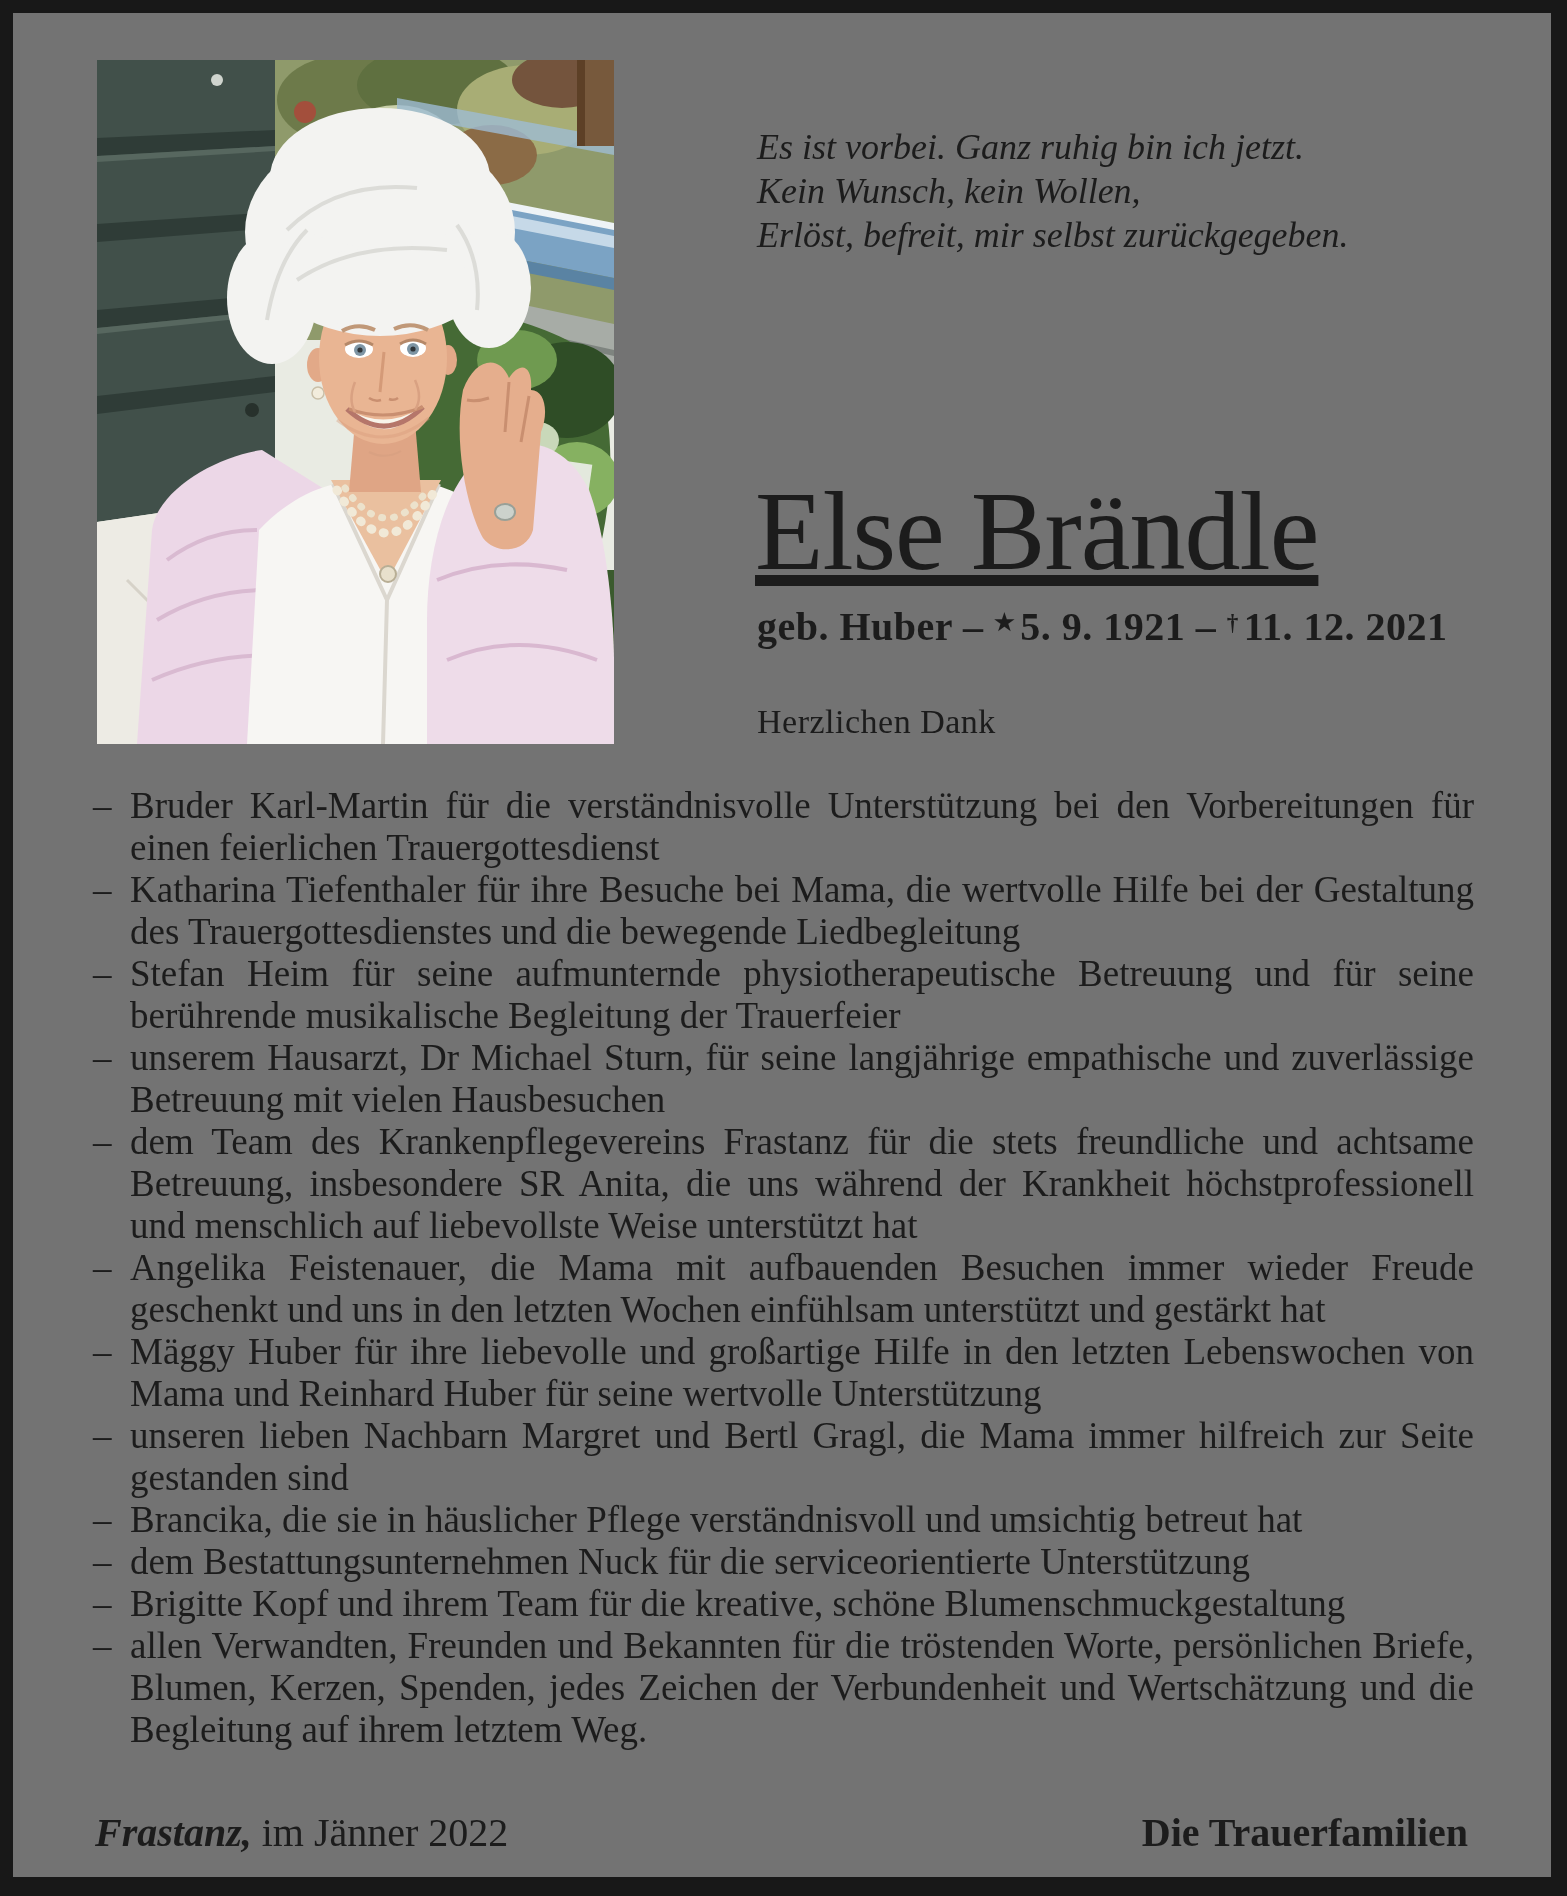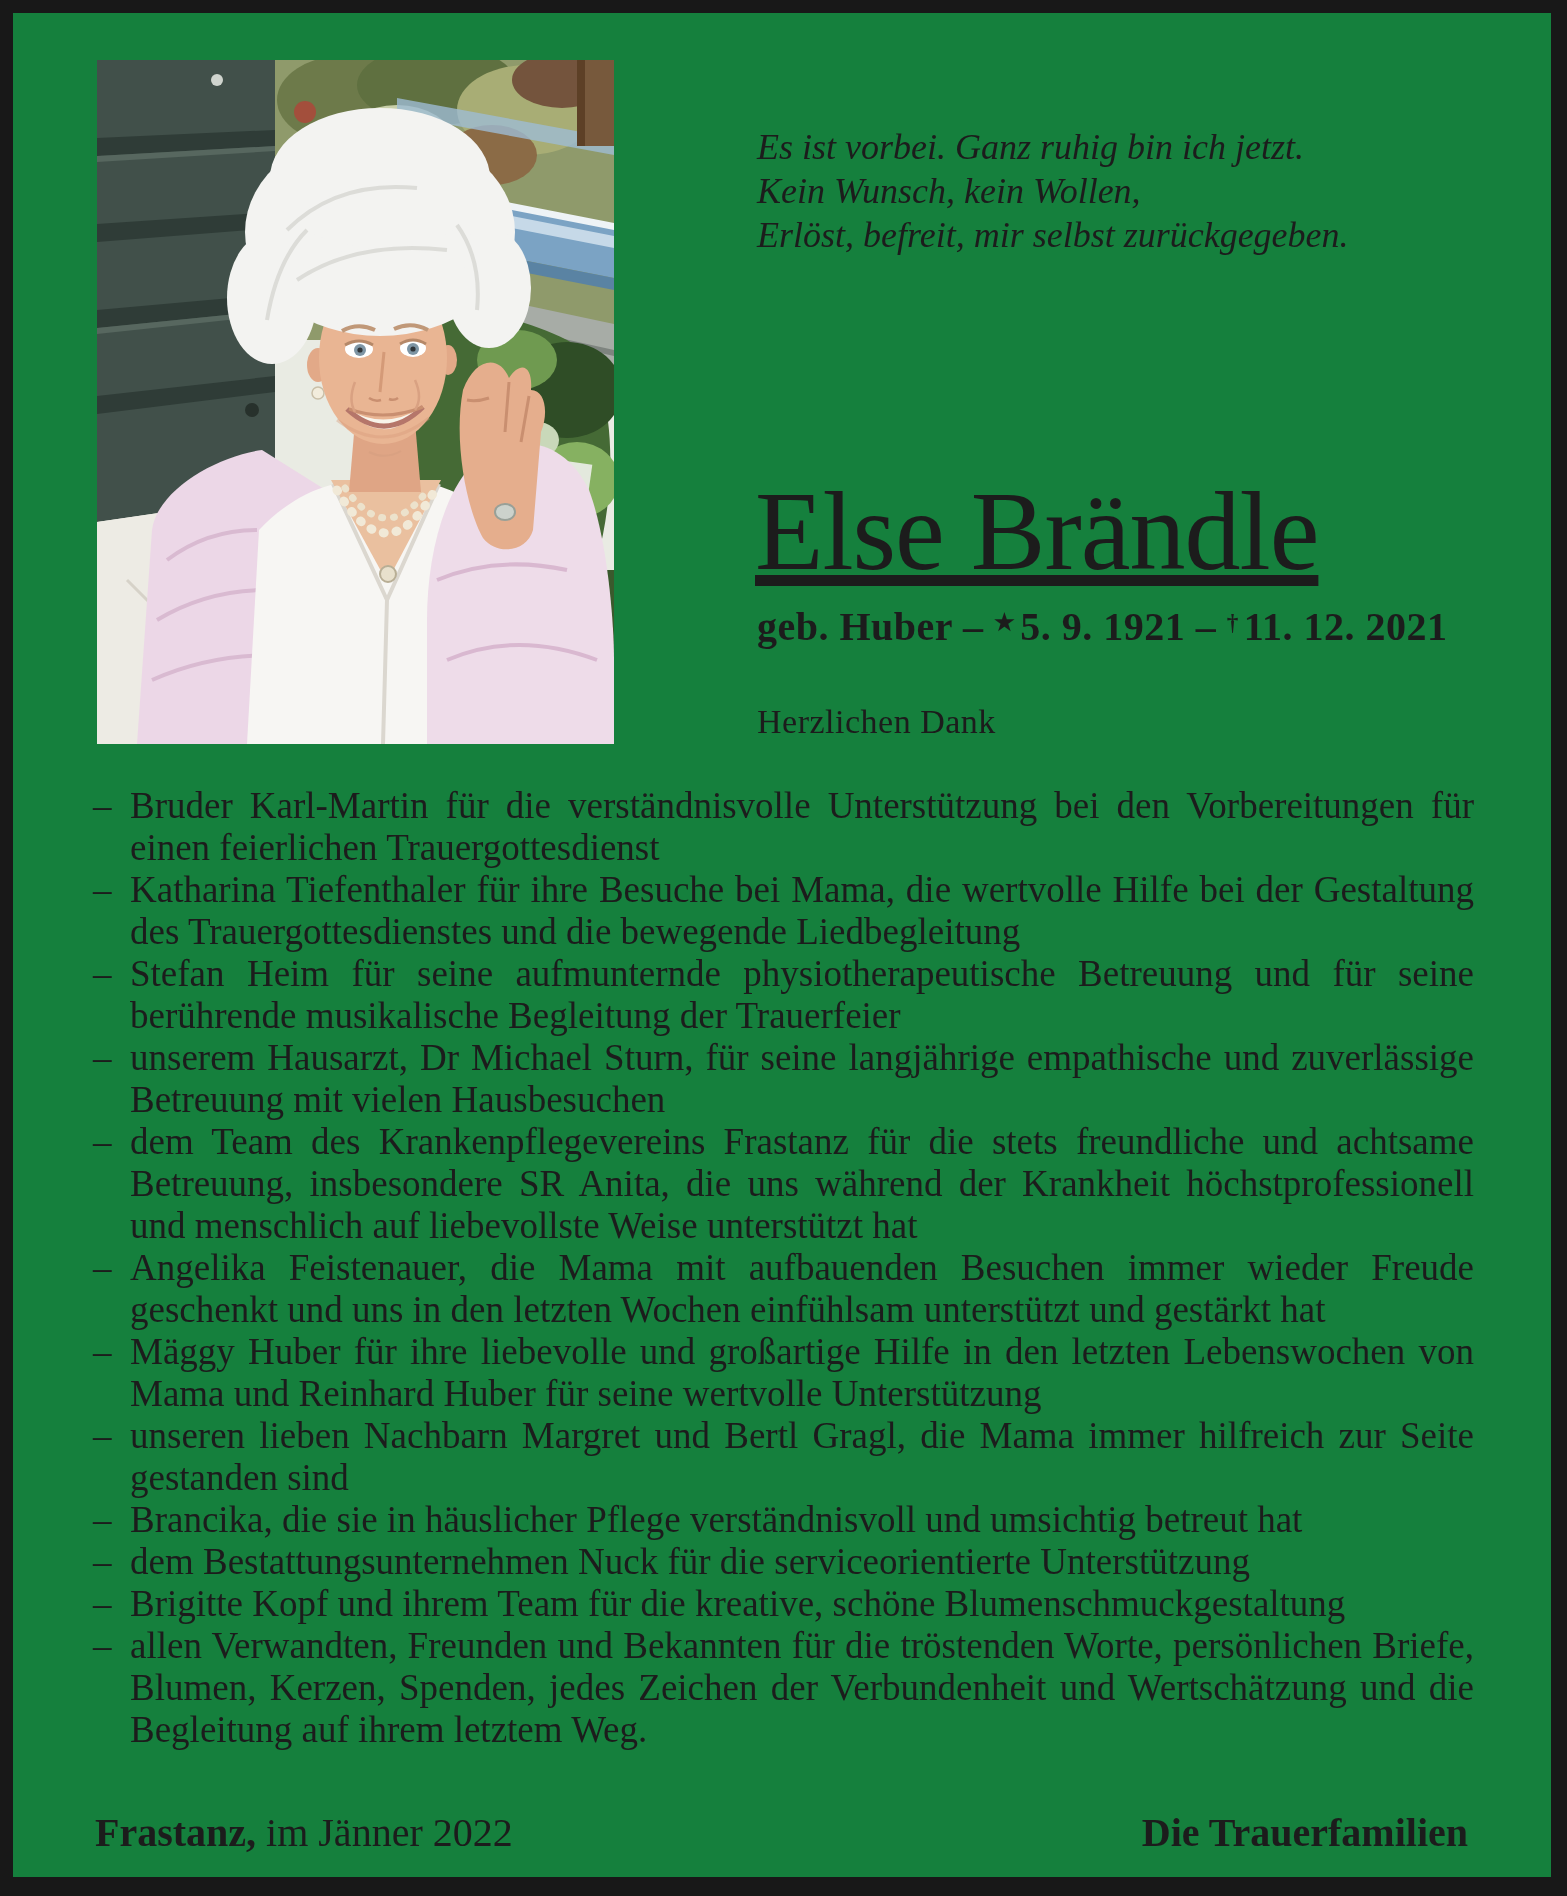--- a/index.html
+++ b/index.html
@@ -1,20 +1,20 @@
 <!DOCTYPE html>
 <html><head>
 <meta charset="utf-8">
 <style>
   html,body{margin:0;padding:0;background:#ffffff;}
   .page{
     position:relative;
     width:1567px;height:1896px;
     box-sizing:border-box;
-    background:#15803d;
+    background:#737373;
     border:solid #181818;
     border-width:13px 16px 19px 13px;
     font-family:"Liberation Serif","DejaVu Serif",serif;
     color:#1c1c1c;
     overflow:hidden;
   }
   .photo{position:absolute;left:84px;top:47px;width:517px;height:684px;}
   .photo svg{display:block;width:100%;height:100%;}
   .poem{
     position:absolute;left:744px;top:112px;width:720px;
@@ -41,21 +41,21 @@
     font-size:37px;line-height:42px;
   }
   ul.thanks li{position:relative;padding-left:37px;text-align:justify;hyphens:manual;}
   ul.thanks .dash{position:absolute;left:0;top:0;}
   .footer{
     position:absolute;left:80px;top:1796px;width:1381px;
     font-size:40px;
   }
   .footer .place-line{position:absolute;left:2px;top:0;white-space:nowrap;}
   .footer .signature{position:absolute;right:6px;top:0;font-weight:bold;white-space:nowrap;}
-  .b{font-weight:bold;}
+  .b{font-weight:bold;font-style:italic;}
 </style>
 </head>
 <body>
 
 <div class="page">
 
   <div class="photo">
     <svg viewBox="0 0 517 684" preserveAspectRatio="none">
 
       <rect x="0" y="0" width="517" height="684" fill="#e9ebe3"></rect>

